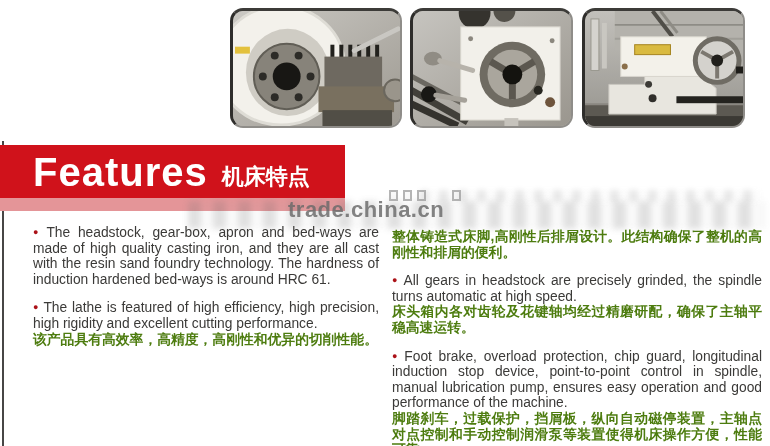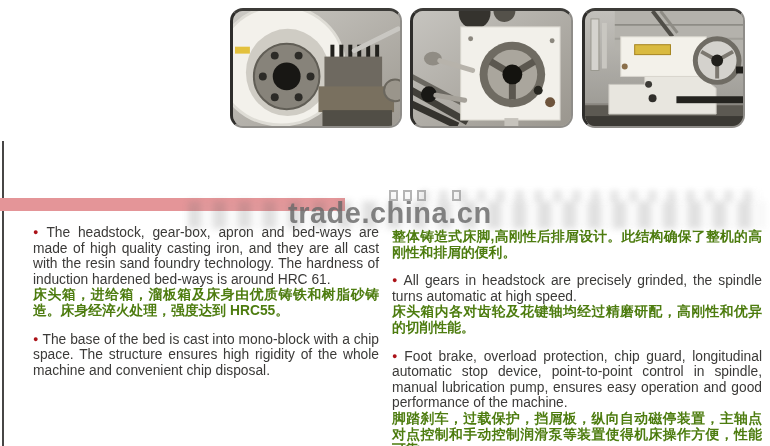--- a/index.html
+++ b/index.html
@@ -39,21 +39,21 @@
       rgba(120,120,120,.30) 0 13px, rgba(190,190,190,.10) 13px 25px);
     filter:blur(3px); opacity:.75;
   }
   .wm-band-2 {
     position:absolute; left:420px; top:190px; width:340px; height:12px;
     background:repeating-linear-gradient(90deg,
       rgba(130,130,130,.25) 0 9px, rgba(200,200,200,.08) 9px 19px);
     filter:blur(2.5px); opacity:.7;
   }
   .wm-text {
-    position:absolute; left:288px; top:197px; font-size:29px; font-weight:700;
+    position:absolute; left:288px; top:197px; font-size:22px; font-weight:700;
     color:rgba(105,105,105,.82); filter:blur(.6px); letter-spacing:.5px; white-space:nowrap;
   }
   .wm-square {
     position:absolute; top:190px; width:9px; height:11px;
     border:2px solid rgba(125,125,125,.55); box-sizing:border-box; background:rgba(235,235,235,.3);
   }
   .wm-sq-1 { left:389px; } .wm-sq-2 { left:403px; } .wm-sq-3 { left:417px; } .wm-sq-4 { left:452px; }
 
   
   .col {
@@ -178,47 +178,51 @@
       </g>
       <circle cx="133" cy="50" r="6" fill="#201f1b"></circle>
       <rect x="152" y="56" width="12" height="7" fill="#1d1c18"></rect>
       <rect x="92" y="86" width="67" height="7" fill="#24231f"></rect>
       <circle cx="64" cy="74" r="3.5" fill="#3c3b37"></circle>
       <circle cx="68" cy="88" r="4" fill="#302f2b"></circle>
       <circle cx="40" cy="56" r="3" fill="#8a6f4a"></circle>
     </svg>
   </div>
 
+  <div class="banner" style="background: rgb(208, 18, 27);">
+    <span class="banner-title">Features</span>
+    <span class="banner-zh">机床特点</span>
+  </div>
   <div class="banner-strip" style="background: rgb(228, 149, 152);"></div>
 
   <div class="wm-band"></div>
   <div class="wm-band-2"></div>
   <div class="wm-square wm-sq-1"></div>
   <div class="wm-square wm-sq-2"></div>
   <div class="wm-square wm-sq-3"></div>
   <div class="wm-square wm-sq-4"></div>
   <div class="wm-text">trade.china.cn</div>
 
   <div class="col col-left">
     <p class="para">
       <span class="dot">●</span><span class="en">The headstock, gear-box, apron and bed-ways are made of high quality casting iron, and they are all cast with the resin sand foundry technology. The hardness of induction hardened bed-ways is around HRC 61.</span>
-      <span class="zh">床头箱，进给箱，溜板箱及床身由优质铸铁和树脂砂铸造。床身经淬火处理，强度达到 HRC55。</span>
-    </p>
-    <p class="para">
-      <span class="dot">●</span><span class="en">The base of the bed is cast into mono-block with a chip space. The structure ensures high rigidity of the whole machine and convenient chip disposal.</span>
+    </p>
+    <p class="para">
+      <span class="dot">●</span><span class="en">The lathe is featured of high efficiency, high precision, high rigidity and excellent cutting performance.</span>
+      <span class="zh">该产品具有高效率，高精度，高刚性和优异的切削性能。</span>
     </p>
   </div>
 
   <div class="col col-right">
     <p class="para">
       <span class="zh">整体铸造式床脚,高刚性后排屑设计。此结构确保了整机的高刚性和排屑的便利。</span>
     </p>
     <p class="para">
       <span class="dot">●</span><span class="en">All gears in headstock are precisely grinded, the spindle turns automatic at high speed.</span>
-      <span class="zh">床头箱内各对齿轮及花键轴均经过精磨研配，高刚性和优异的切削性能。</span>
-    </p>
-    <p class="para">
-      <span class="dot">●</span><span class="en">Foot brake, overload protection, chip guard, longitudinal automatic stop device, point-to-point control in spindle, manual lubrication pump, ensures easy operation and good performance of the machine.</span>
+      <span class="zh">床头箱内各对齿轮及花键轴均经过精磨研配，确保了主轴平稳高速运转。</span>
+    </p>
+    <p class="para">
+      <span class="dot">●</span><span class="en">Foot brake, overload protection, chip guard, longitudinal induction stop device, point-to-point control in spindle, manual lubrication pump, ensures easy operation and good performance of the machine.</span>
       <span class="zh">脚踏刹车，过载保护，挡屑板，纵向自动磁停装置，主轴点对点控制和手动控制润滑泵等装置使得机床操作方便，性能可靠。</span>
     </p>
   </div>
 
 </div>
 
 </body></html>

